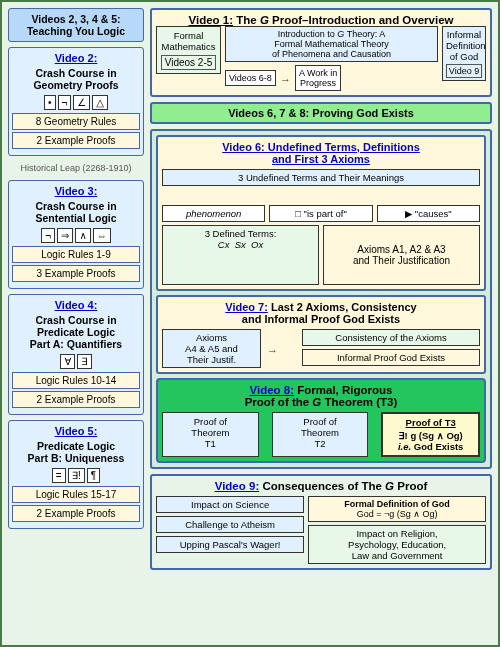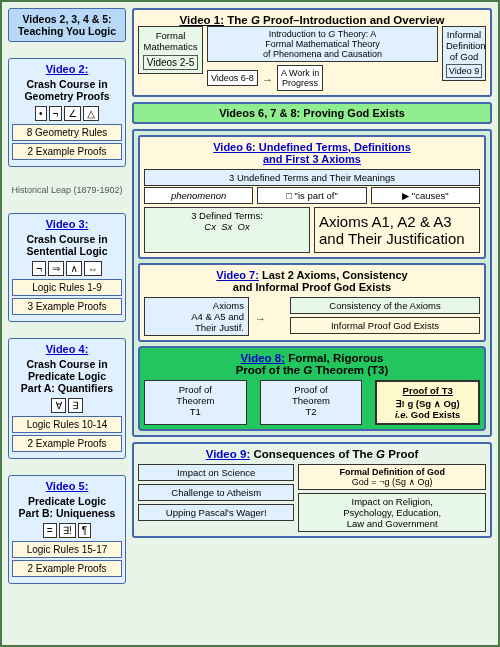--- a/index.html
+++ b/index.html
@@ -23,25 +23,25 @@
 
     
     .main-layout {
       display: flex;
       gap: 6px;
       width: 100%;
     }
 
     
     .left-col {
-      width: 118px;
+      width: 136px;
       flex-shrink: 0;
       display: flex;
       flex-direction: column;
-      gap: 16px;
+      gap: 5px;
     }
 
     .left-header {
       background: #b8d8f8;
       border: 1.5px solid #4466aa;
       border-radius: 3px;
       text-align: center;
       padding: 4px 3px;
       font-weight: bold;
       font-size: 10.5px;
@@ -225,21 +225,21 @@
       text-decoration: underline;
       color: #0000cc;
     }
 
     .v6-undef-header {
       border: 1px solid #333;
       background: #e0f0ff;
       padding: 2px 4px;
       font-size: 9.5px;
       text-align: center;
-      margin-bottom: 1px;
+      margin-bottom: 19px;
     }
 
     .v6-terms-row {
       display: flex;
       gap: 4px;
       margin-bottom: 3px;
     }
 
     .v6-term-box {
       border: 1px solid #333;
@@ -264,22 +264,23 @@
       background: #e8f8e8;
       padding: 2px 4px;
       font-size: 9.5px;
       text-align: center;
       flex: 1;
     }
 
     .v6-axioms {
       border: 1px solid #333;
       background: #fff8dc;
-      padding: 5px 4px;
-      font-size: 15px;
+      padding: 18px 4px;
+      font-size: 10px;
+      text-align: center;
       flex: 1;
     }
 
     
     .v7-box {
       background: #fff8dc;
       border: 2px solid #4466aa;
       border-radius: 3px;
       padding: 4px;
     }
@@ -300,21 +301,21 @@
     .v7-row {
       display: flex;
       gap: 4px;
     }
 
     .v7-axioms {
       border: 1px solid #333;
       background: #e0f0ff;
       padding: 2px 4px;
       font-size: 9.5px;
-      text-align: right;
+      text-align: center;
       flex: 1;
     }
 
     .v7-right {
       flex: 2;
       display: flex;
       flex-direction: column;
       gap: 3px;
       margin-left: 18px;
     }
@@ -468,21 +469,21 @@
         <div class="v2-symbols">
           <span class="sym-box">•</span>
           <span class="sym-box">¬</span>
           <span class="sym-box">∠</span>
           <span class="sym-box">△</span>
         </div>
         <div class="detail-box">8 Geometry Rules</div>
         <div class="detail-box">2 Example Proofs</div>
       </div>
 
-      <div class="historical-leap">Historical Leap  (1879-1902)</div>
+      <div class="historical-leap">Historical Leap  (2268-1910)</div>
 
       <div class="video-box">
         <div class="title"><span>Video 3:</span></div>
         <div class="subtitle">Crash Course in<br>Sentential Logic</div>
         <div class="v2-symbols">
           <span class="sym-box">¬</span>
           <span class="sym-box">⇒</span>
           <span class="sym-box">∧</span>
           <span class="sym-box">⇔</span>
         </div>

